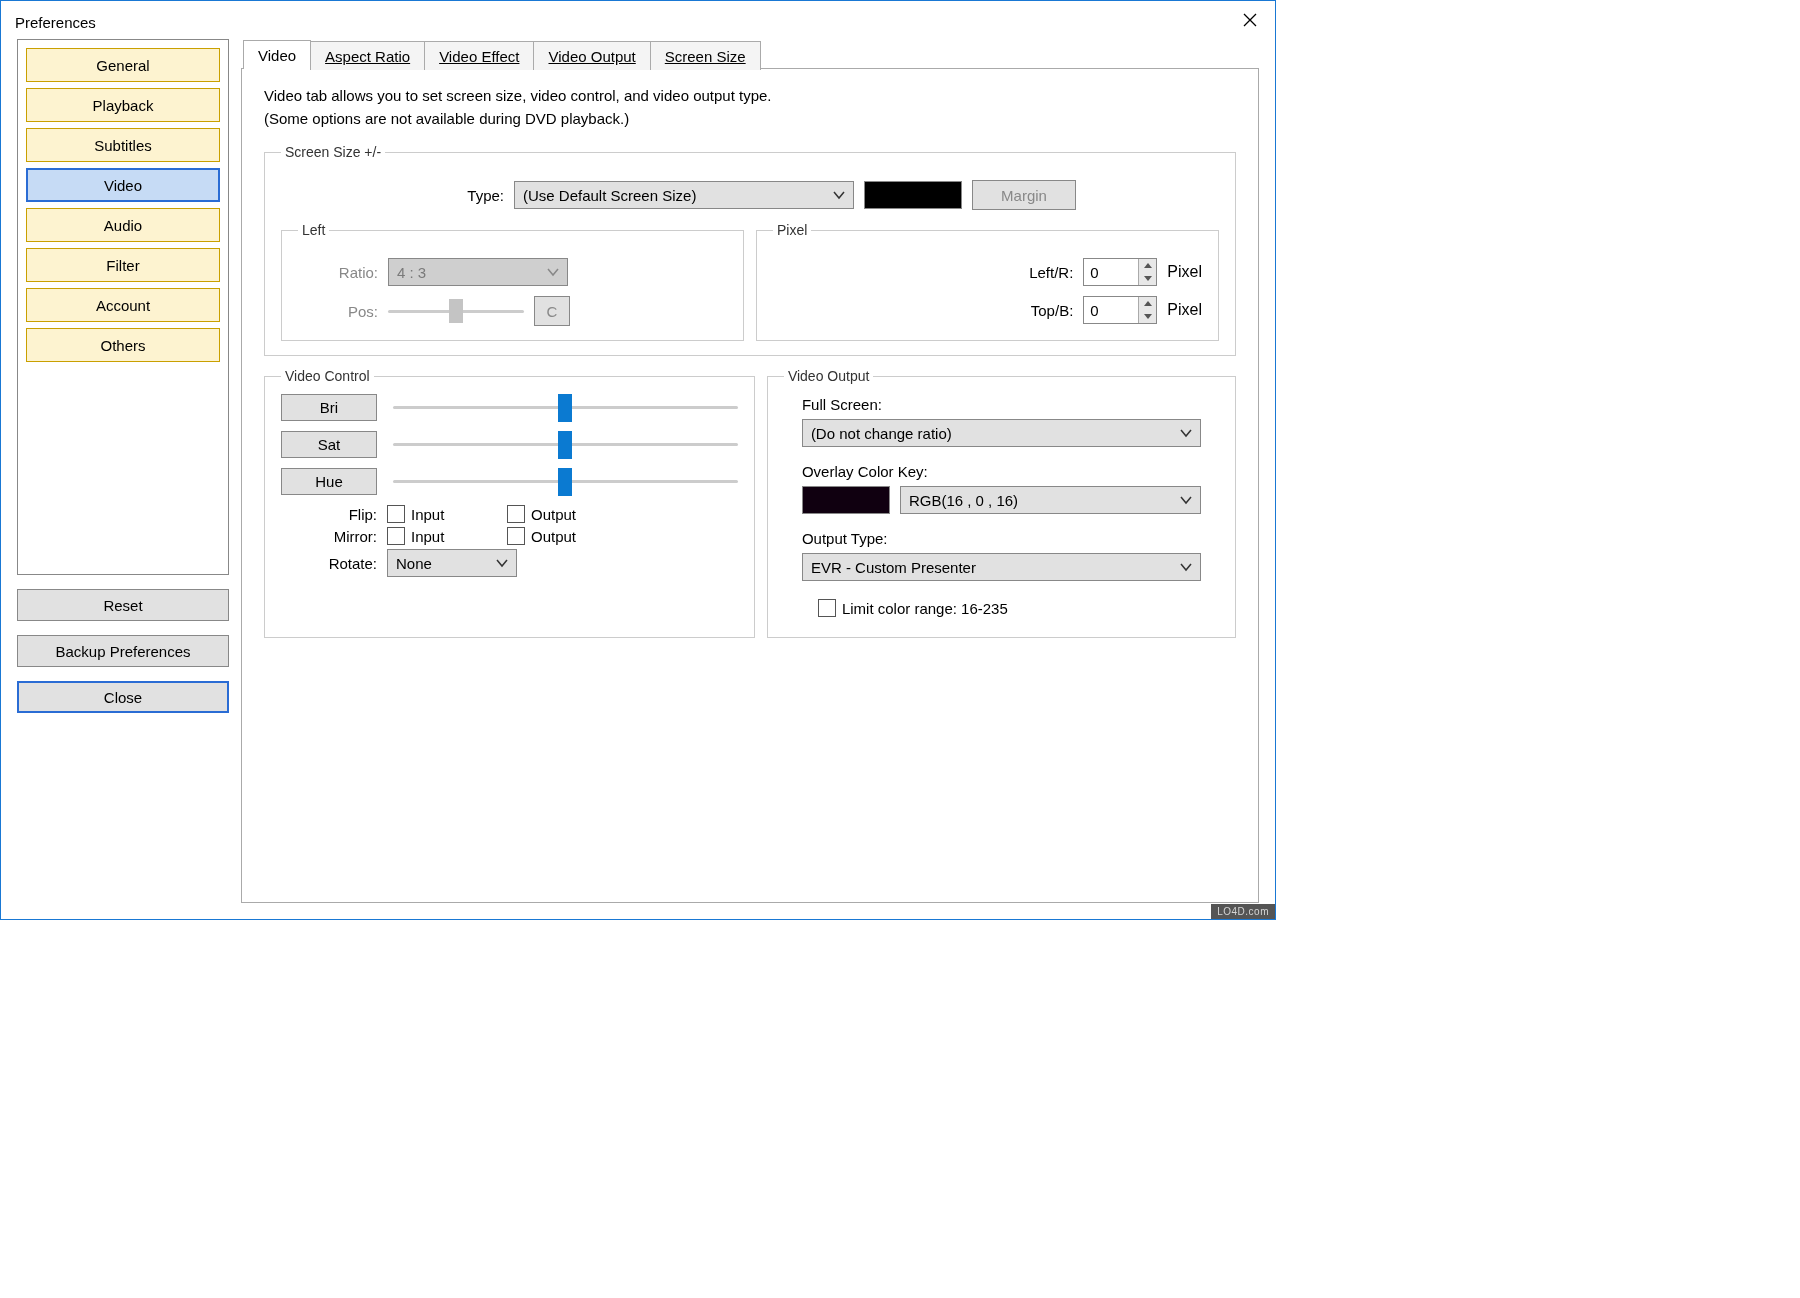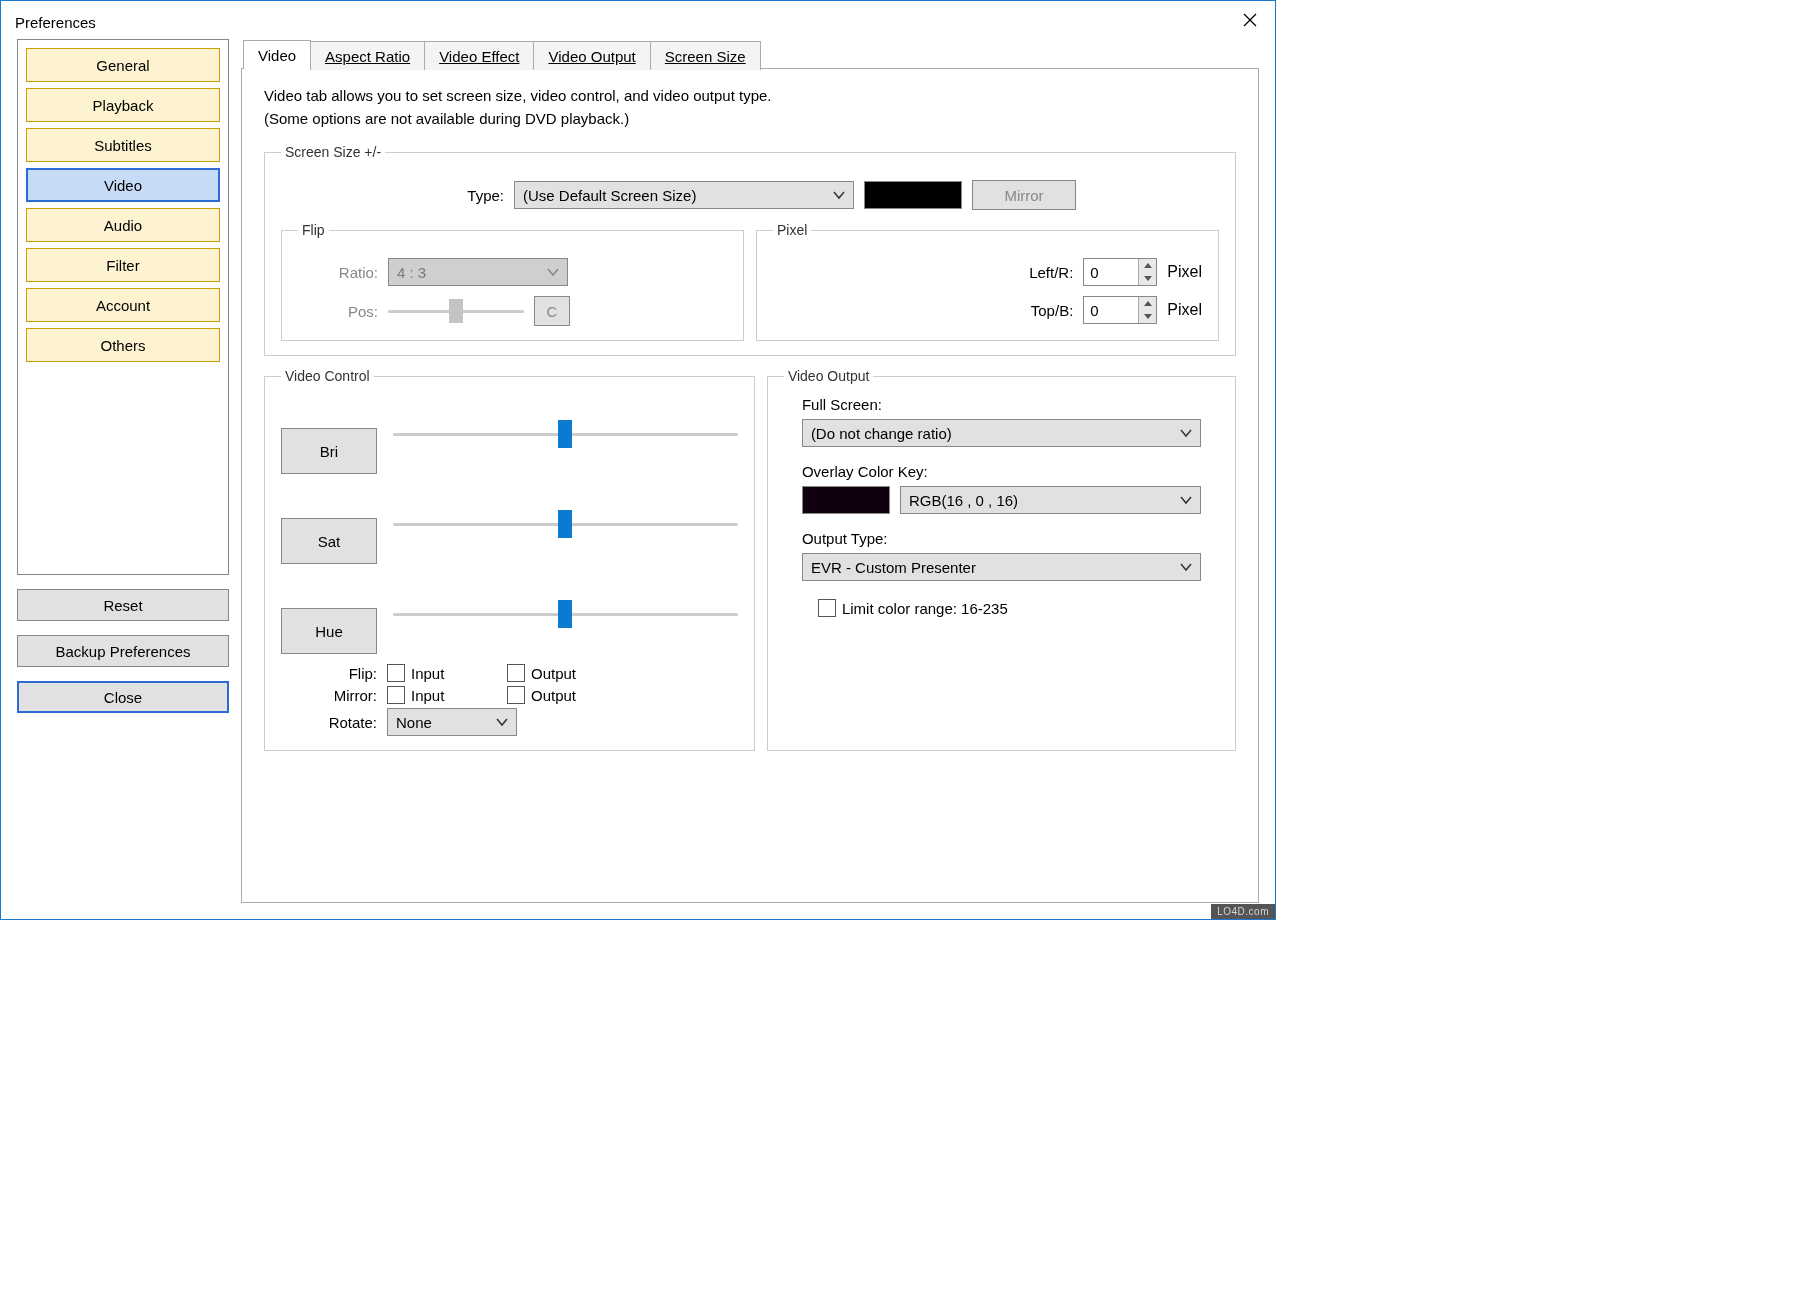--- a/index.html
+++ b/index.html
@@ -39,21 +39,21 @@
 .slider-thumb-grey { width: 14px; height: 24px; background: #c4c4c4; position: absolute; left: 50%; transform: translateX(-50%); }
 .slider-thumb-blue { width: 14px; height: 28px; background: #0b7ad1; position: absolute; left: 50%; transform: translateX(-50%); }
 .spinner { display: inline-flex; align-items: stretch; height: 28px; border: 1px solid #888; background: #fff; }
 .spinner input { border: none; width: 54px; padding: 0 6px; font-size: 15px; outline: none; background: #fff; }
 .spin-btns { display: flex; flex-direction: column; width: 18px; border-left: 1px solid #aaa; }
 .spin-btns div { flex: 1; display: flex; align-items: center; justify-content: center; background: #e8e8e8; cursor: pointer; }
 .spin-btns svg { width: 8px; height: 5px; }
 .check { display: inline-flex; align-items: center; gap: 6px; font-size: 15px; cursor: pointer; }
 .chkbox { width: 18px; height: 18px; border: 1px solid #555; background: #fff; display: inline-block; flex-shrink: 0; }
 .vc-row { display: flex; align-items: center; gap: 16px; margin-bottom: 10px; }
-.vc-btn { width: 96px; height: 46px; border: 1px solid #888; background: #e1e1e1; font-size: 15px; cursor: pointer; margin-top: 34px; }
+.vc-btn { width: 96px; height: 27px; border: 1px solid #888; background: #e1e1e1; font-size: 15px; cursor: pointer; }
 .flip-row { display: flex; align-items: center; gap: 10px; margin-top: 4px; }
 .lo4d { position: absolute; right: 0; bottom: 0; background: #555; color: #d5d5d5; font-size: 10px; padding: 2px 6px; letter-spacing: 0.5px; }
 </style>
 </head>
 <body>
 
 <div class="titlebar">
   <span>Preferences</span>
 </div>
 <div class="close-x">
@@ -99,26 +99,26 @@
           <span class="lbl" style="width:80px">Type:</span>
           <div class="select" style="width:340px">
             <span>(Use Default Screen Size)</span>
             <span class="chev">
                 <svg viewBox="0 0 12 10">
                   <path d="M1 2 L6 8 L11 2" stroke="#333" stroke-width="1.5" fill="none"></path>
                 </svg>
               </span>
           </div>
           <span class="black-box" style="width:98px;height:28px"></span>
-          <div class="btn disabled" style="width:104px">Mirror</div>
+          <div class="btn disabled" style="width:104px">Margin</div>
         </div>
 
         <div class="two-col">
           <fieldset style="flex:1">
-            <legend>Flip</legend>
+            <legend>Left</legend>
             <div class="row">
               <span class="lbl" style="width:80px;color:#888">Ratio:</span>
               <div class="select disabled" style="width:180px">
                 <span>4 : 3</span>
                 <span class="chev">
                     <svg viewBox="0 0 12 10">
                       <path d="M1 2 L6 8 L11 2" stroke="#888" stroke-width="1.5" fill="none"></path>
                     </svg>
                   </span>
               </div>

